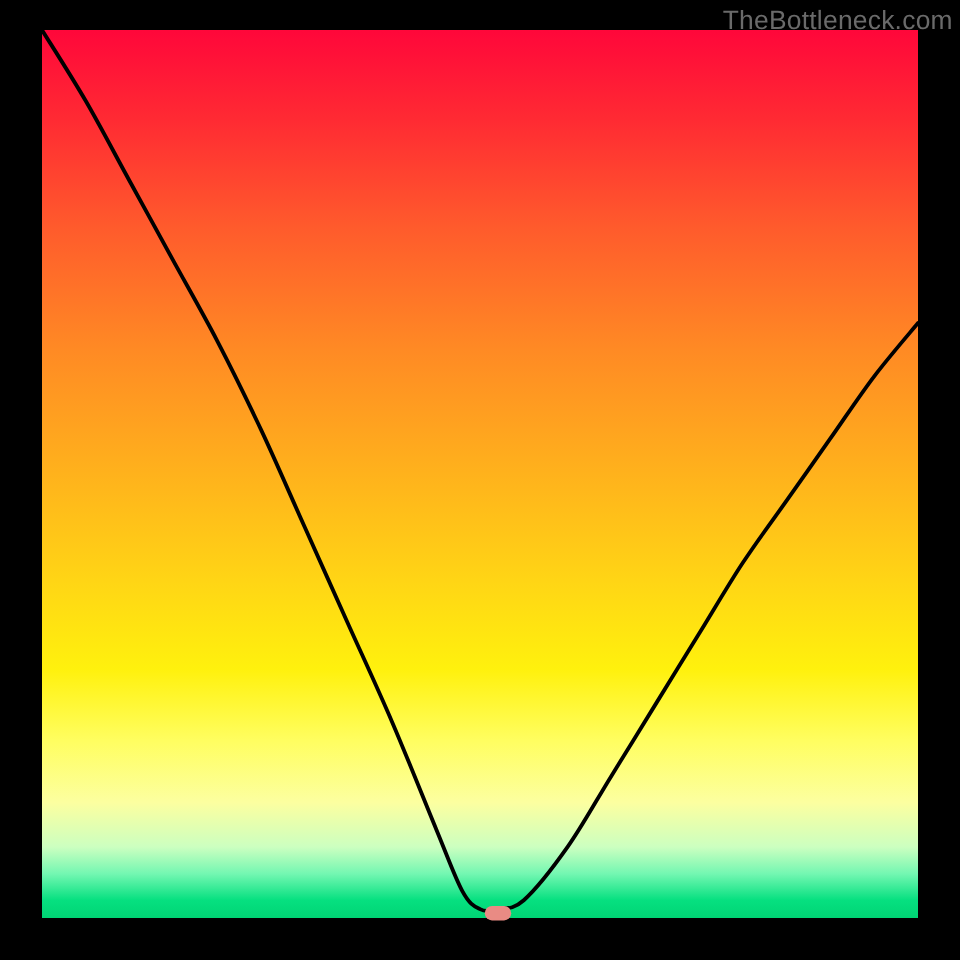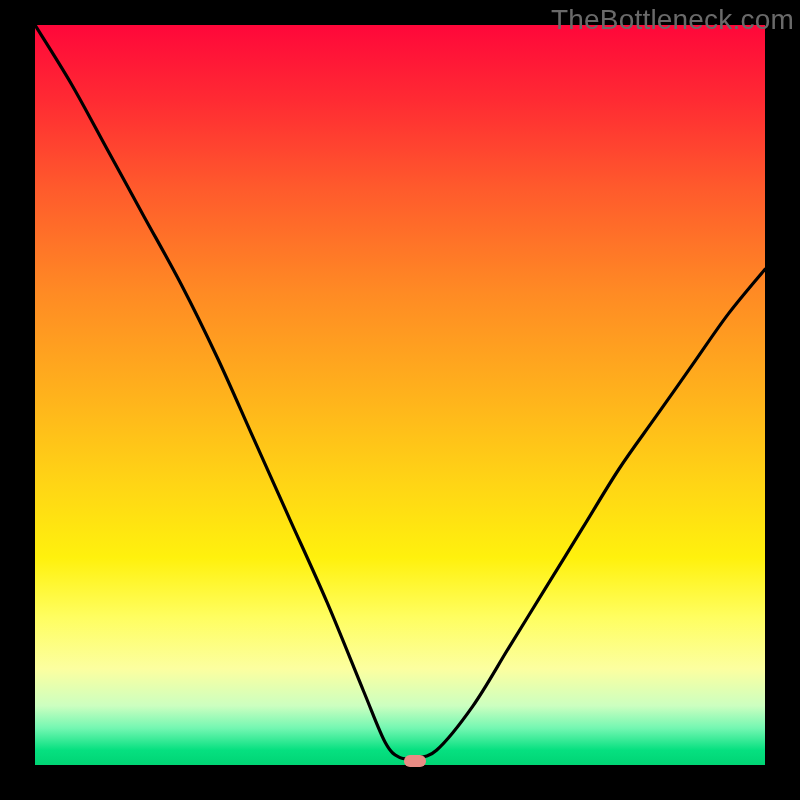--- a/index.html
+++ b/index.html
@@ -44,21 +44,21 @@
     left: 0;
     top: 0;
     width: 730px;
     height: 740px;
   }
   .watermark {
     position: absolute;
     top: 4px;
     right: 6px;
     font-family: Arial, Helvetica, sans-serif;
-    font-size: 28px;
+    font-size: 22px;
     color: #6a6a6a;
     letter-spacing: 0.2px;
     user-select: none;
   }
   .marker {
     position: absolute;
     width: 22px;
     height: 12px;
     border-radius: 6px;
     background: #e98b84;

